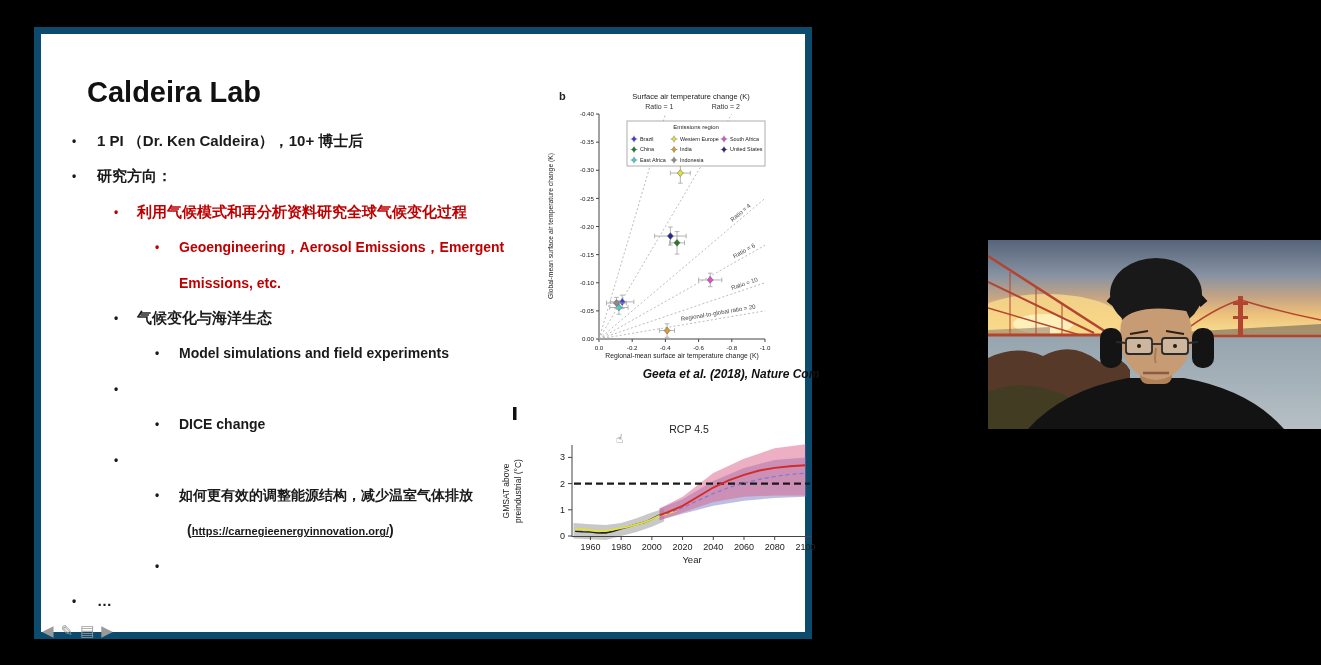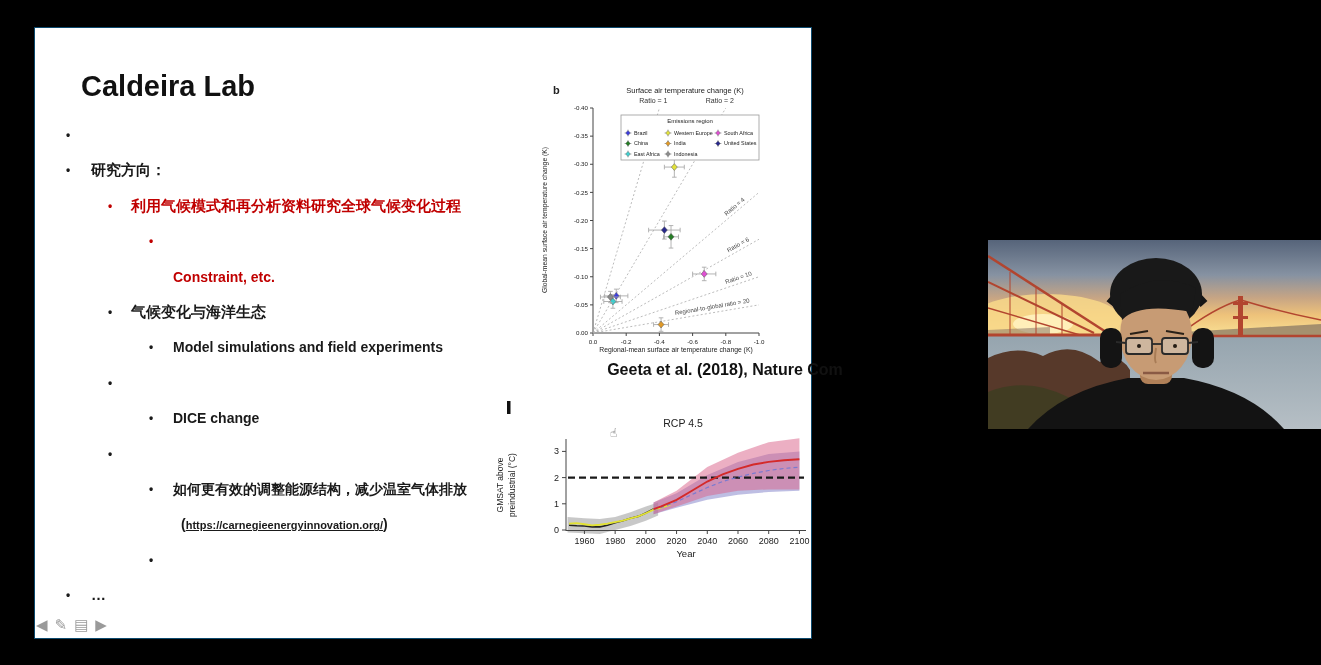--- a/index.html
+++ b/index.html
@@ -1,60 +1,62 @@
 <!DOCTYPE html>
 <html><head>
 <meta charset="utf-8">
 <style>
   html,body{margin:0;padding:0}
   body{width:1321px;height:665px;background:#000;overflow:hidden;position:relative;
        font-family:"Liberation Sans","DejaVu Sans",sans-serif;}
   .slide{position:absolute;left:34px;top:27px;width:778px;height:612px;background:#ffffff;
-         border:1px solid #0c4a6e;box-sizing:border-box;}
+         border:7px solid #0c4a6e;box-sizing:border-box;}
   .slide-title{position:absolute;left:46px;top:42px;font-size:29px;font-weight:bold;color:#111;}
   .brow{position:absolute;left:0;width:100%;height:22px;line-height:22px;font-weight:bold;
         white-space:nowrap;color:#1a1a1a;}
   .brow .mk{position:absolute;font-size:12px;top:0;}
   .brow .tx{position:absolute;top:0;}
   .lv1 .mk{left:31px}.lv1 .tx{left:56px;font-size:15px}
   .lv2 .mk{left:73px}.lv2 .tx{left:96px;font-size:15px}
   .lv3 .mk{left:114px}.lv3 .tx{left:138px;font-size:14px}
   .red{color:#c00000}
   .urlrow .tx{left:146px;font-size:14px}
   .urlrow a{color:#1a1a1a;text-decoration:underline;font-weight:600;font-size:11px}
-  .caption{position:absolute;font-size:16px;font-weight:600;color:#111;text-align:center;}
+  .caption{position:absolute;font-size:12px;font-weight:600;color:#111;text-align:center;font-style:italic;}
   .nav{position:absolute;left:1px;top:588px;display:flex;gap:7px;color:#9a9a9a;font-size:15px;}
   .nav span{cursor:pointer}
   .cursor-glyph{position:absolute;left:575px;top:398px;font-size:12px;color:#555;}
   .webcam{position:absolute;left:988px;top:240px;width:333px;height:189px;overflow:hidden;background:#202830;}
   svg text{font-family:"Liberation Sans","DejaVu Sans",sans-serif;}
 </style>
 </head>
 <body>
 
 <div class="slide">
   <div class="slide-title">Caldeira Lab</div>
 
   <div id="bullet-list">
       <div class="brow lv1" style="top: 96px;">
         <span class="mk">•</span>
+        <span class="tx">1 PI （Dr. Ken Caldeira），10+ 博士后</span>
       </div>
       <div class="brow lv1" style="top: 131.4px;">
         <span class="mk">•</span>
         <span class="tx">研究方向：</span>
       </div>
       <div class="brow lv2 red" style="top: 166.8px;">
         <span class="mk">•</span>
         <span class="tx">利用气候模式和再分析资料研究全球气候变化过程</span>
       </div>
       <div class="brow lv3 red" style="top: 202.2px;">
         <span class="mk">•</span>
+        <span class="tx">Geoengineering，Aerosol Emissions，Emergent</span>
       </div>
       <div class="brow lv3 red" style="top: 237.6px;">
-        <span class="tx">Constraint, etc.</span>
+        <span class="tx">Emissions, etc.</span>
       </div>
       <div class="brow lv2" style="top: 273px;">
         <span class="mk">•</span>
         <span class="tx">气候变化与海洋生态</span>
       </div>
       <div class="brow lv3" style="top: 308.4px;">
         <span class="mk">•</span>
         <span class="tx">Model simulations and field experiments</span>
       </div>
       <div class="brow lv2" style="top: 343.8px;">

